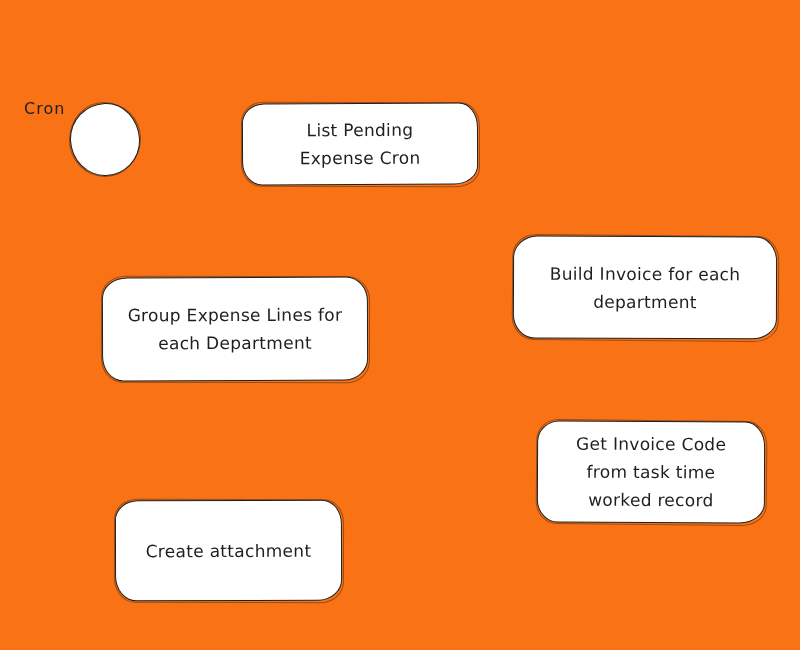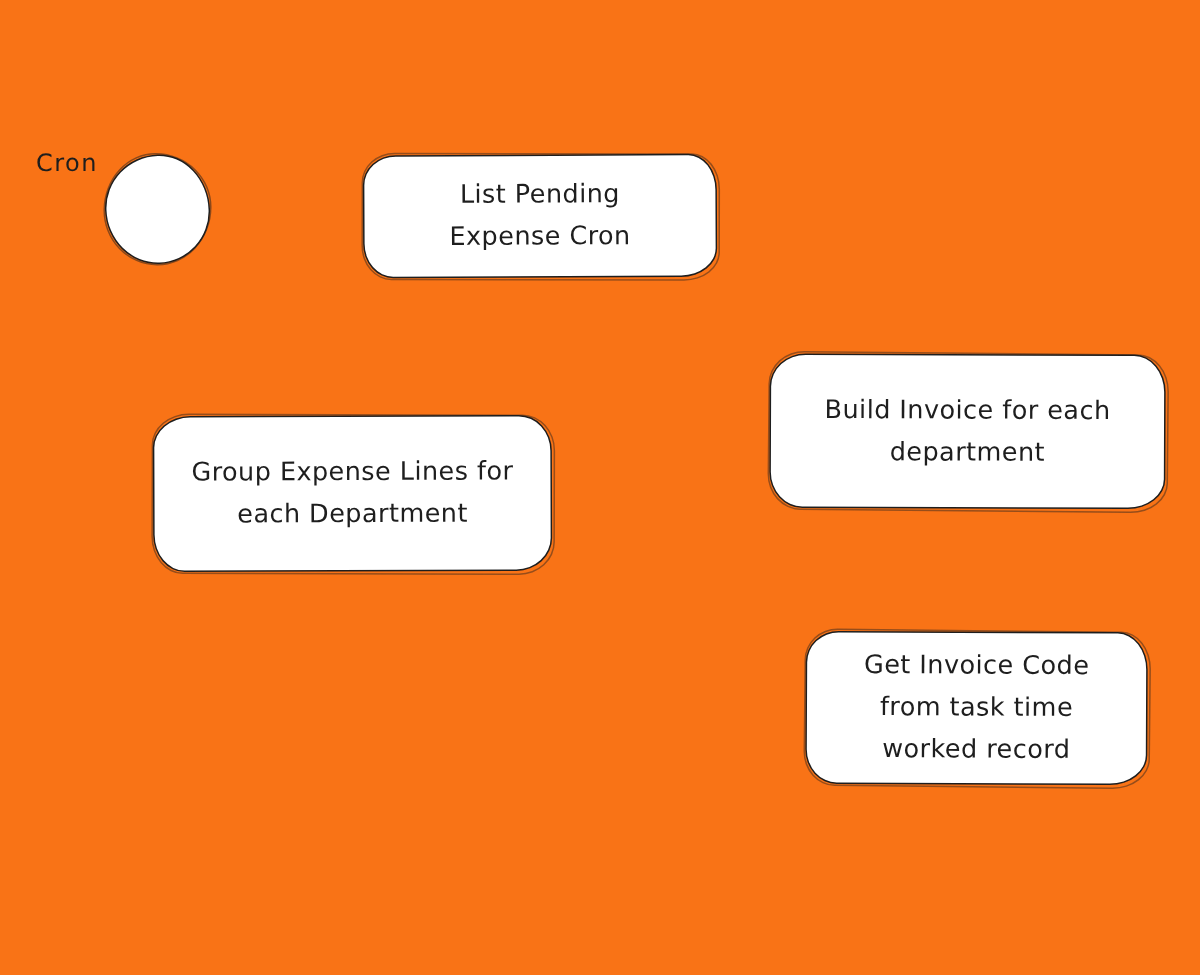--- a/index.html
+++ b/index.html
@@ -139,14 +139,17 @@
     <span class="label">Group Expense Lines for
 each Department</span>
   </div>
 
   <div class="node n-product">
     <span class="label">Get Invoice Code
 from task time
 worked record</span>
   </div>
 
+  <div class="node n-attach">
+    <span class="label">Create attachment</span>
+  </div>
 
 </div>
 
 </body></html>

